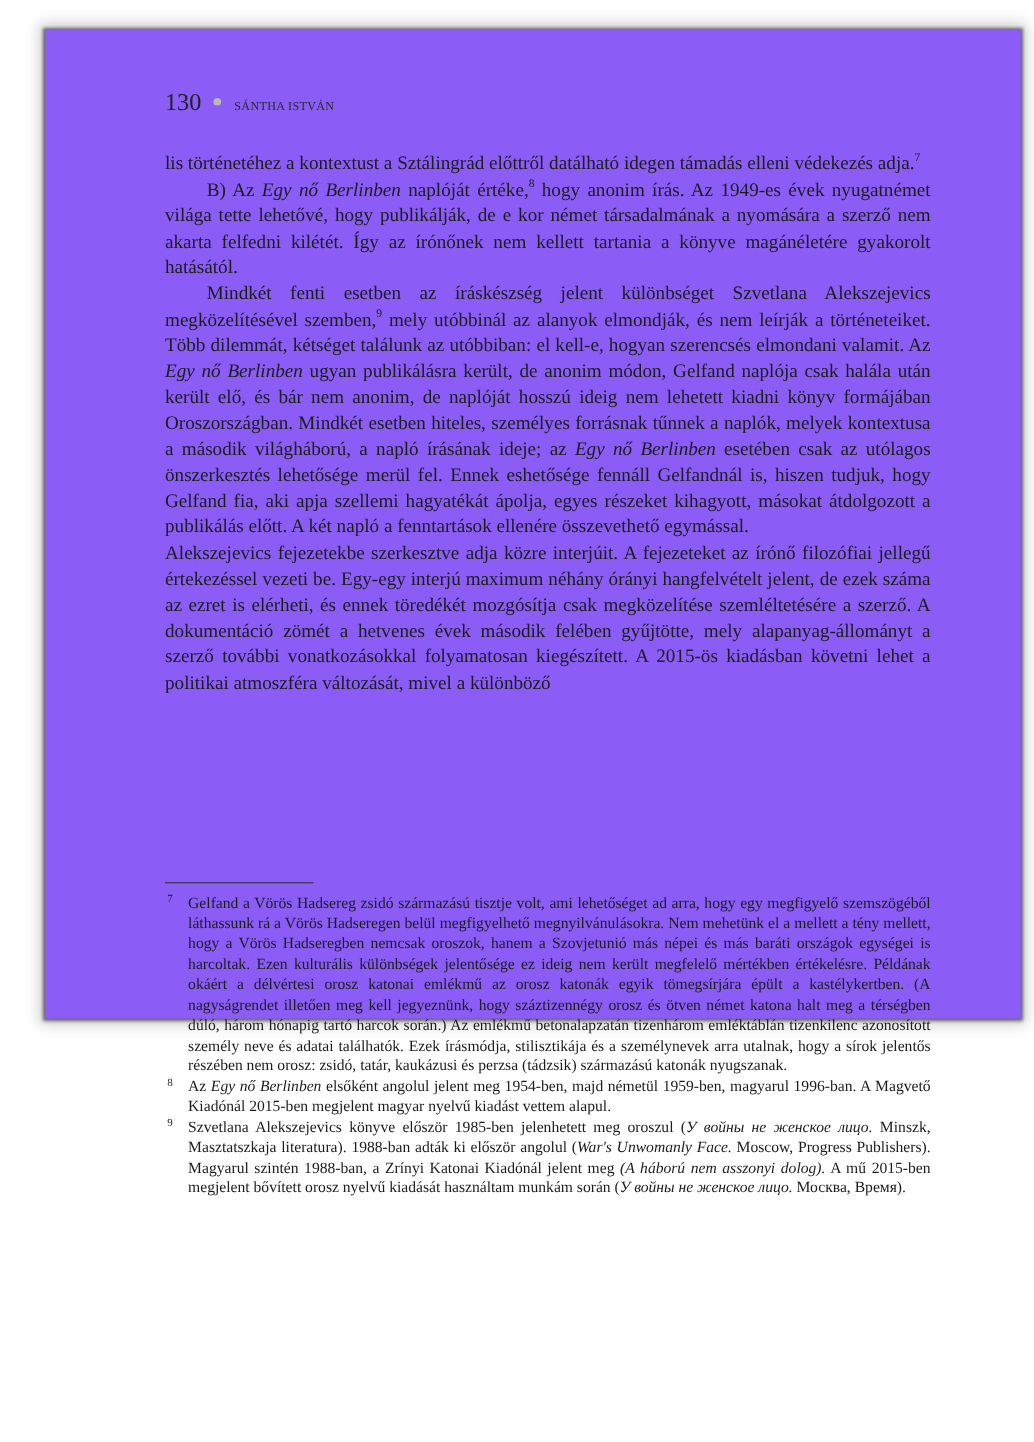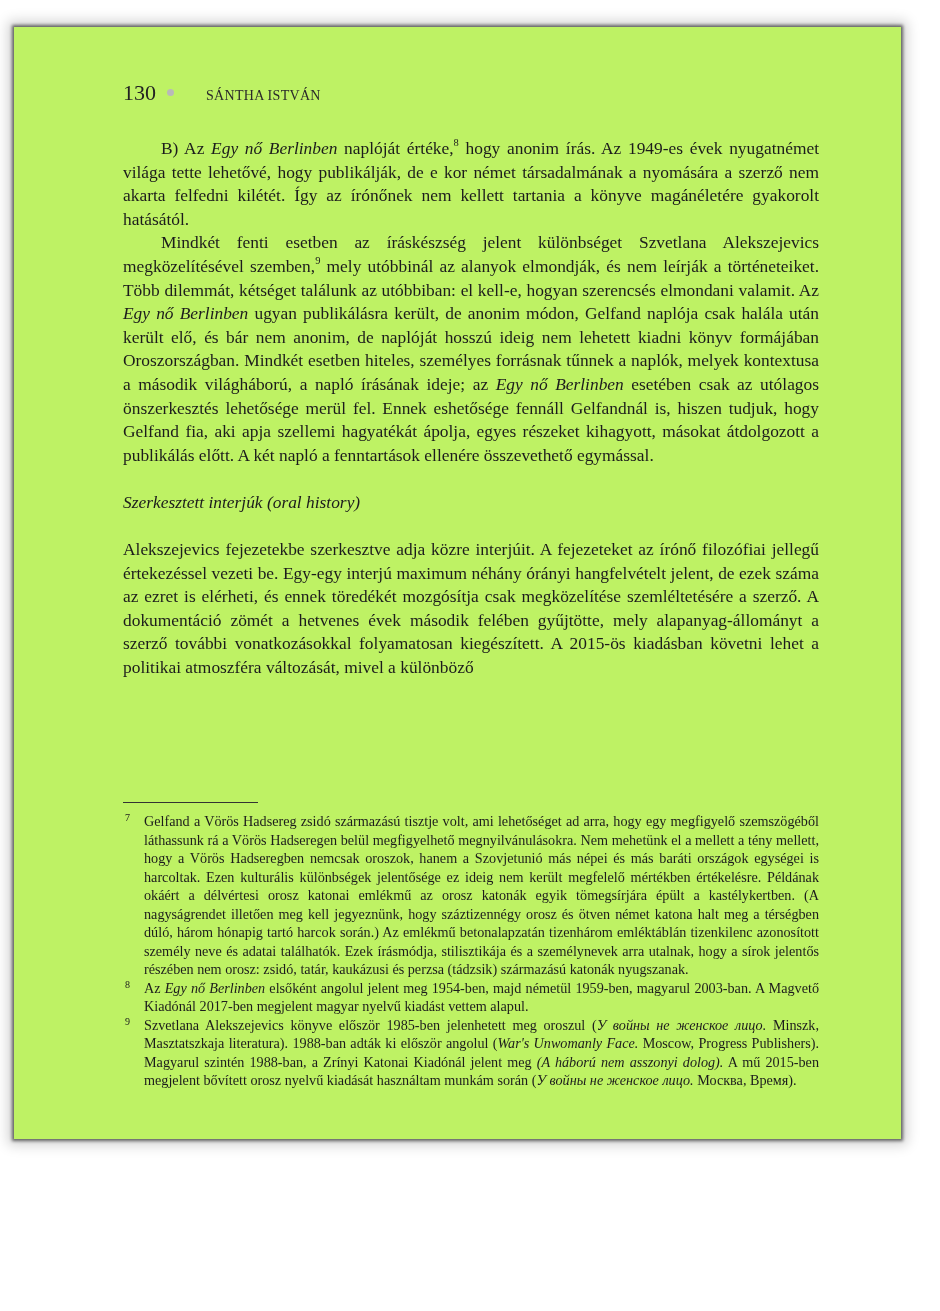--- a/index.html
+++ b/index.html
@@ -4,44 +4,44 @@
   <style>
     html, body { margin: 0; padding: 0; }
     body {
       width: 940px; height: 1311px;
       background: #ffffff;
       position: relative;
       overflow: hidden;
     }
     .page {
       position: absolute;
-      left: 14px; top: 27px;
-      width: 887px; height: 1112px;
-      background: #bef264;
+      left: 41px; top: 27px;
+      width: 887px; height: 899px;
+      background: #8b5cf6;
       box-shadow: 0 0 3px 2px rgba(0,0,0,0.55), 0 0 12px 6px rgba(0,0,0,0.18);
     }
     .content {
       position: absolute;
       left: 109px; top: 0;
       width: 696px;
       font-family: "Liberation Serif", "DejaVu Serif", serif;
       color: #1c1c1c;
     }
     .header {
       position: absolute;
       top: 53px; left: 0;
       display: flex; align-items: baseline;
       white-space: nowrap;
     }
     .page-num { font-size: 22px; color: #222; }
     .dot {
       display: inline-block; width: 7px; height: 7px; border-radius: 50%;
       background: #b9b9b9; margin: 0 12px 0 11px; position: relative; top: -4px;
     }
-    .running-head { font-size: 14px; letter-spacing: 0.3px; color: #2a2a2a; margin-left: 20px; }
+    .running-head { font-size: 11px; letter-spacing: 0.3px; color: #2a2a2a; }
 
     .body-text {
       position: absolute; top: 110px; left: 0; width: 696px;
       font-size: 17.4px; line-height: 23.6px;
       text-align: justify; hyphens: manual;
     }
     .body-text p { margin: 0; }
     .indent { text-indent: 38px; }
     sup { font-size: 10.5px; line-height: 0; position: relative; top: -1px; }
     .section-heading {
@@ -68,38 +68,38 @@
 <div class="page">
   <div class="content">
 
     <div class="header">
       <span class="page-num">130</span>
       <span class="dot"></span>
       <span class="running-head">SÁNTHA ISTVÁN</span>
     </div>
 
     <div class="body-text">
+      <p><span>lis történetéhez a kontextust a Sztálingrád előttről datálható idegen támadás elleni védekezés adja.</span><sup>7</sup></p>
 
       <p class="indent"><span>B) Az </span><i>Egy nő Berlinben</i><span> naplóját értéke,</span><sup>8</sup><span> hogy anonim írás. Az 1949-es évek nyugatnémet világa tette lehetővé, hogy publikálják, de e kor német társadalmának a nyomására a szerző nem akarta felfedni kilétét. Így az írónőnek nem kellett tartania a könyve magánéletére gyakorolt hatásától.</span></p>
 
       <p class="indent"><span>Mindkét fenti esetben az íráskészség jelent különbséget Szvetlana Alekszejevics megközelítésével szemben,</span><sup>9</sup><span> mely utóbbinál az alanyok elmondják, és nem leírják a történeteiket. Több dilemmát, kétséget találunk az utóbbiban: el kell-e, hogyan szerencsés elmondani valamit. Az </span><i>Egy nő Berlinben</i><span> ugyan publikálásra került, de anonim módon, Gelfand naplója csak halála után került elő, és bár nem anonim, de naplóját hosszú ideig nem lehetett kiadni könyv formájában Oroszországban. Mindkét esetben hiteles, személyes forrásnak tűnnek a naplók, melyek kontextusa a második világháború, a napló írásának ideje; az </span><i>Egy nő Berlinben</i><span> esetében csak az utólagos önszerkesztés lehetősége merül fel. Ennek eshetősége fennáll Gelfandnál is, hiszen tudjuk, hogy Gelfand fia, aki apja szellemi hagyatékát ápolja, egyes részeket kihagyott, másokat átdolgozott a publikálás előtt. A két napló a fenntartások ellenére összevethető egymással.</span></p>
 
-      <div class="section-heading">Szerkesztett interjúk (oral history)</div>
 
       <p>Alekszejevics fejezetekbe szerkesztve adja közre interjúit. A fejezeteket az írónő filozófiai jellegű értekezéssel vezeti be. Egy-egy interjú maximum néhány órányi hangfelvételt jelent, de ezek száma az ezret is elérheti, és ennek töredékét mozgósítja csak megközelítése szemléltetésére a szerző. A dokumentáció zömét a hetvenes évek második felében gyűjtötte, mely alapanyag-állományt a szerző további vonatkozásokkal folyamatosan kiegészített. A 2015-ös kiadásban követni lehet a politikai atmoszféra változását, mivel a különböző</p>
     </div>
 
     <div class="rule"></div>
 
     <div class="footnotes">
       <p class="fn">
         <span class="fn-mark">7</span><span>Gelfand a Vörös Hadsereg zsidó származású tisztje volt, ami lehetőséget ad arra, hogy egy megfigyelő szemszögéből láthassunk rá a Vörös Hadseregen belül megfigyelhető megnyilvánulásokra. Nem mehetünk el a mellett a tény mellett, hogy a Vörös Hadseregben nemcsak oroszok, hanem a Szovjetunió más népei és más baráti országok egységei is harcoltak. Ezen kulturális különbségek jelentősége ez ideig nem került megfelelő mértékben értékelésre. Példának okáért a délvértesi orosz katonai emlékmű az orosz katonák egyik tömegsírjára épült a kastélykertben. (A nagyságrendet illetően meg kell jegyeznünk, hogy száztizennégy orosz és ötven német katona halt meg a térségben dúló, három hónapig tartó harcok során.) Az emlékmű betonalapzatán tizenhárom emléktáblán tizenkilenc azonosított személy neve és adatai találhatók. Ezek írásmódja, stilisztikája és a személynevek arra utalnak, hogy a sírok jelentős részében nem orosz: zsidó, tatár, kaukázusi és perzsa (tádzsik) származású katonák nyugszanak.</span>
       </p>
       <p class="fn">
-        <span class="fn-mark">8</span><span>Az </span><i>Egy nő Berlinben</i><span> elsőként angolul jelent meg 1954-ben, majd németül 1959-ben, magyarul 2003-ban. A Magvető Kiadónál 2017-ben megjelent magyar nyelvű kiadást vettem alapul.</span>
+        <span class="fn-mark">8</span><span>Az </span><i>Egy nő Berlinben</i><span> elsőként angolul jelent meg 1954-ben, majd németül 1959-ben, magyarul 1996-ban. A Magvető Kiadónál 2015-ben megjelent magyar nyelvű kiadást vettem alapul.</span>
       </p>
       <p class="fn">
         <span class="fn-mark">9</span><span>Szvetlana Alekszejevics könyve először 1985-ben jelenhetett meg oroszul (</span><i>У войны не женское лицо.</i><span> Minszk, Masztatszkaja literatura). 1988-ban adták ki először angolul (</span><i>War's Unwomanly Face.</i><span> Moscow, Progress Publishers). Magyarul szintén 1988-ban, a Zrínyi Katonai Kiadónál jelent meg </span><i>(A háború nem asszonyi dolog).</i><span> A mű 2015-ben megjelent bővített orosz nyelvű kiadását használtam munkám során (</span><i>У войны не женское лицо.</i><span> Москва, Время).</span>
       </p>
     </div>
 
   </div>
 </div>
 
 </body></html>

